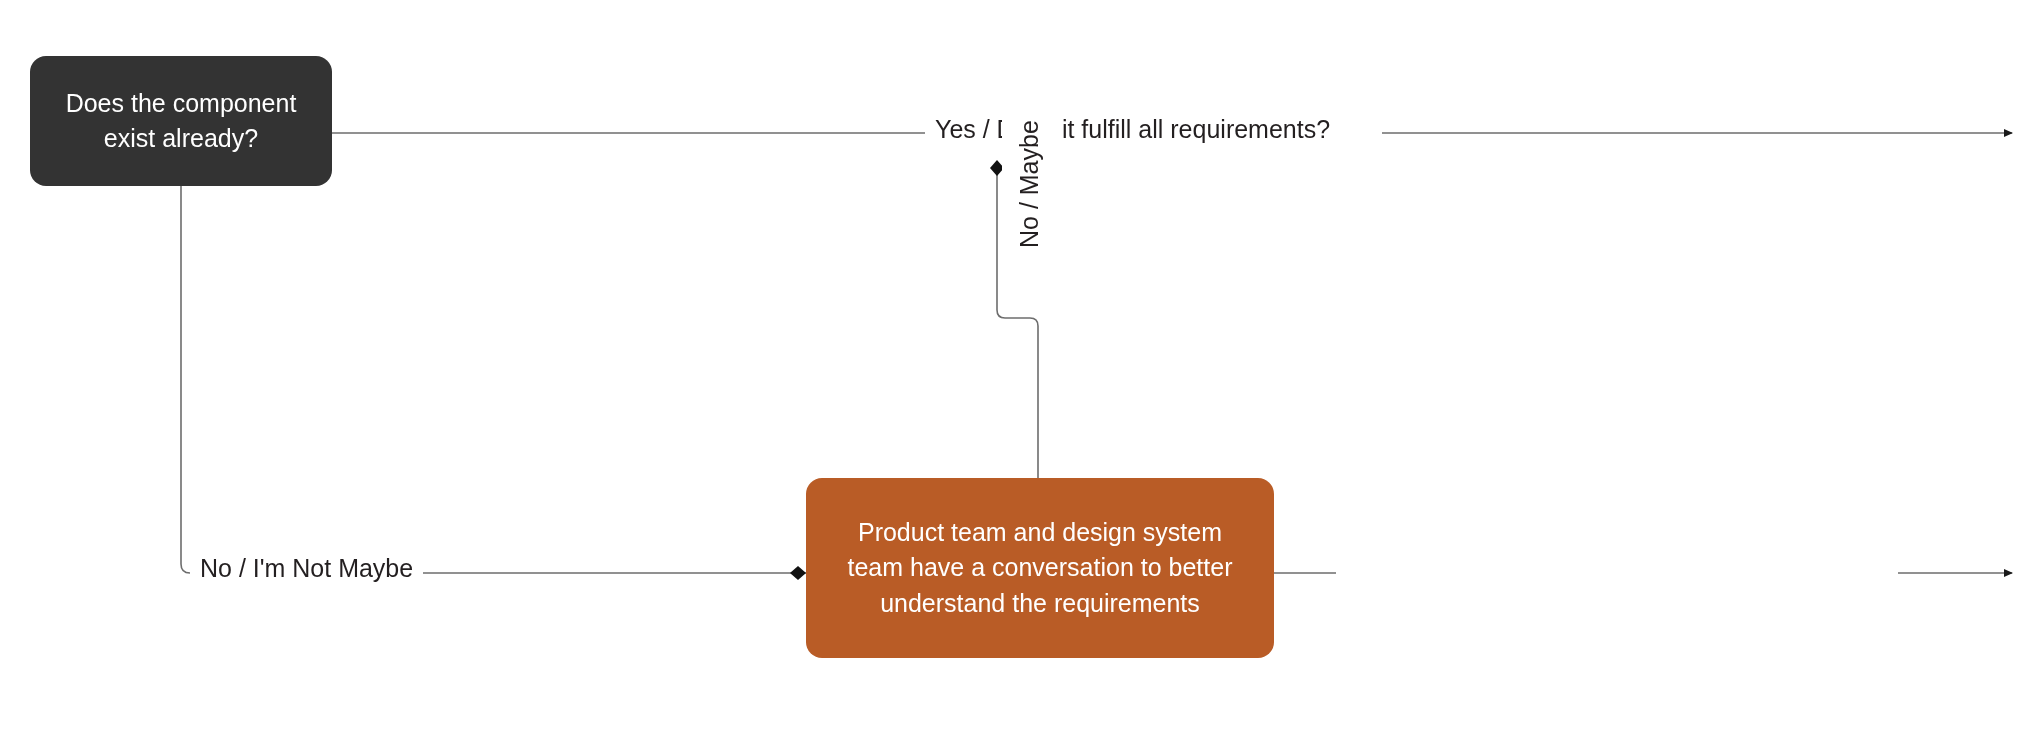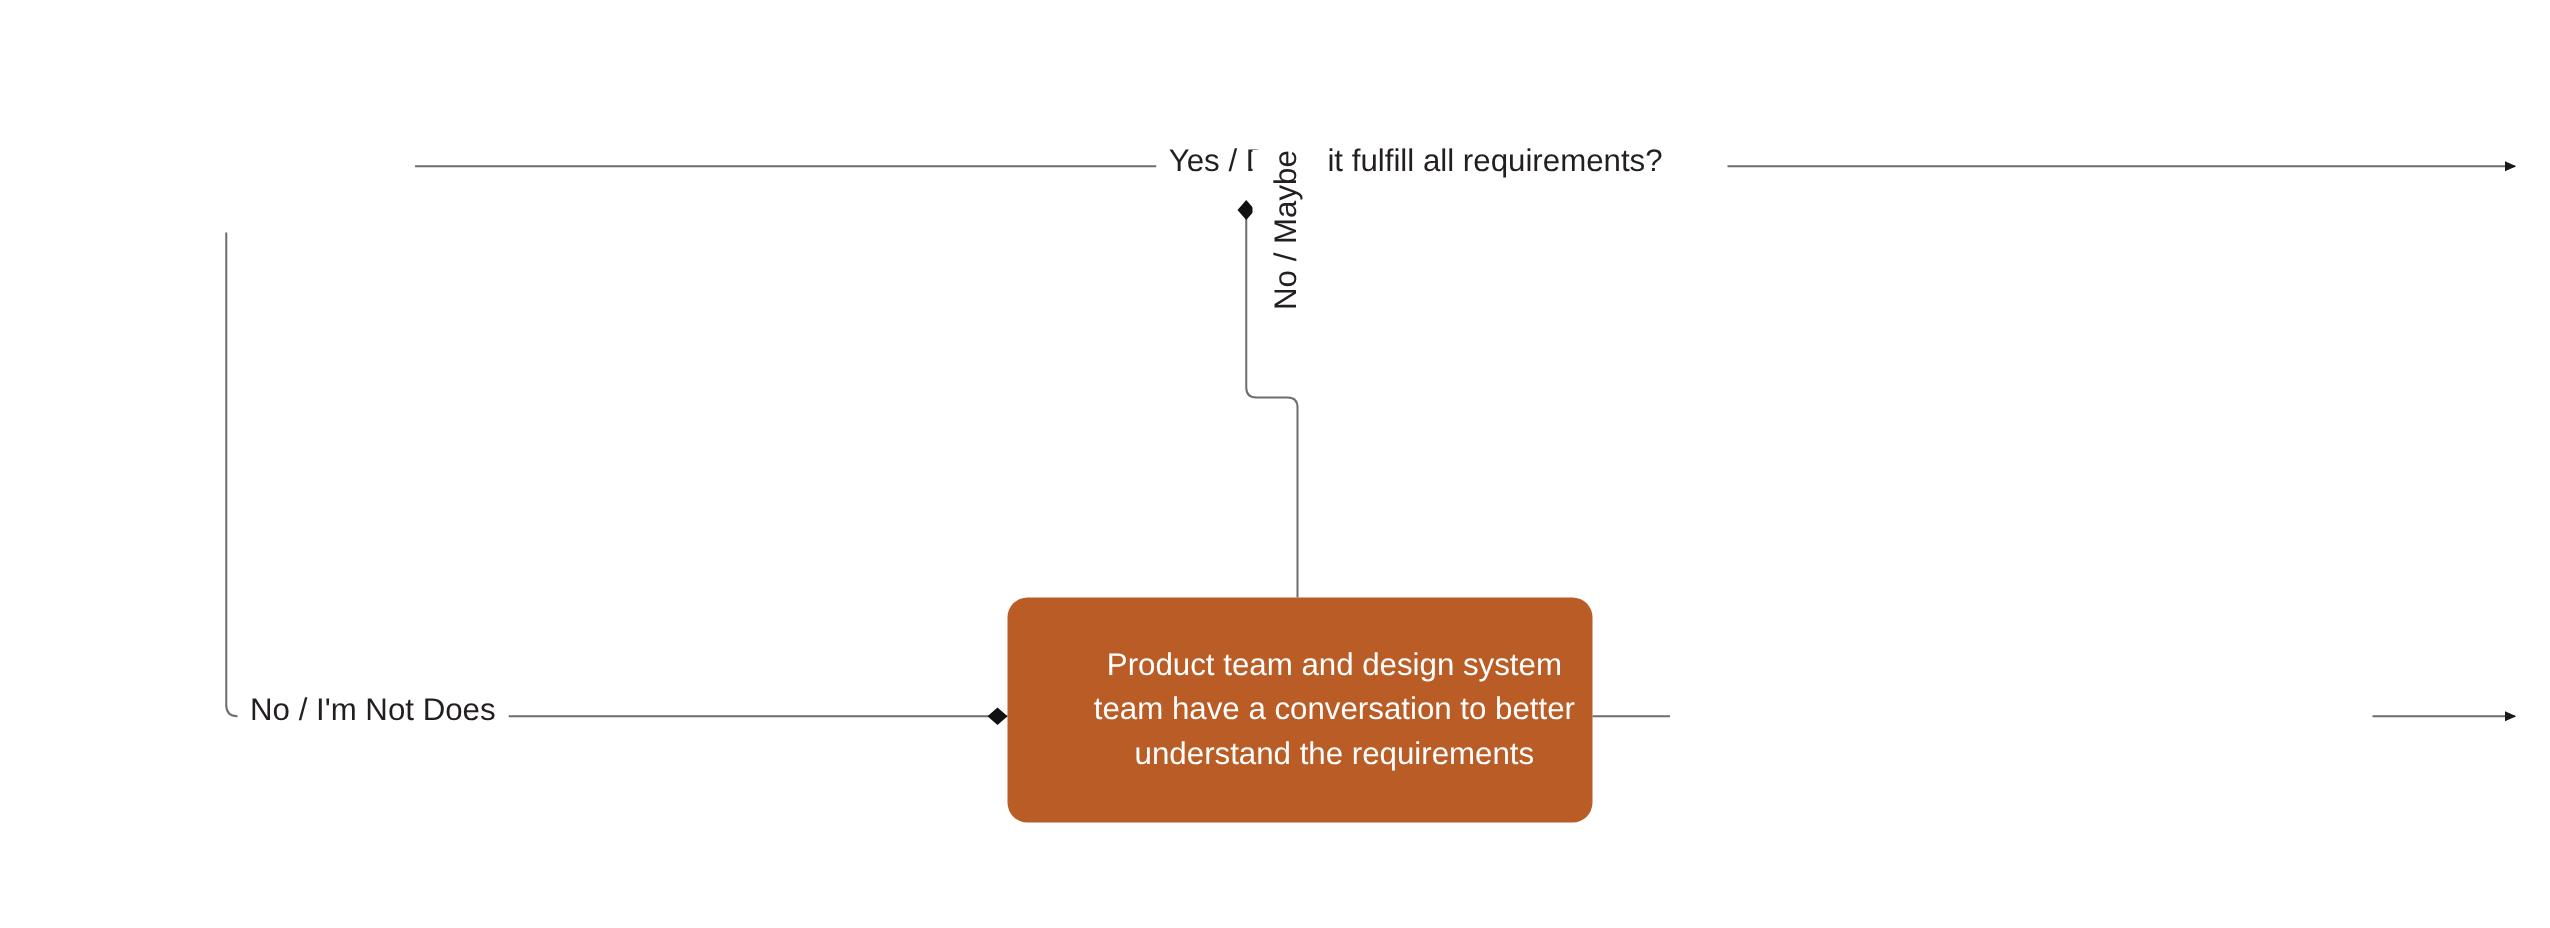--- a/index.html
+++ b/index.html
@@ -48,21 +48,20 @@
     background: #333333;
     font-size: 25px;
   }
   #node-action {
     left: 806px;
     top: 478px;
     width: 468px;
     height: 180px;
     background: #b95c26;
     font-size: 25px;
-    justify-content: flex-end;
   }
   .edge-label {
     position: absolute;
     color: #231f20;
     font-size: 25px;
     line-height: 1.42;
     white-space: pre-line;
     background: #ffffff;
   }
   #label-yes {
@@ -108,27 +107,31 @@
     <path d="M997,170 L997,310 Q997,318 1005,318 L1030,318 Q1038,318 1038,326 L1038,478" fill="none" stroke="#6d6d6d" stroke-width="1.6"></path>
     <path d="M997,160 L1004,168 L997,176 L990,168 z" fill="#111111"></path>
 
     <path d="M181,186 L181,564 Q181,573 190,573 L806,573" fill="none" stroke="#6d6d6d" stroke-width="1.6"></path>
     <path d="M806,573 L798,566 L790,573 L798,580 z" fill="#111111"></path>
 
     <line x1="1274" y1="573" x2="1336" y2="573" stroke="#6d6d6d" stroke-width="1.6"></line>
     <line x1="1898" y1="573" x2="2012" y2="573" stroke="#6d6d6d" stroke-width="1.6" marker-end="url(#arrow-right)"></line>
   </svg>
 
+  <div class="node" id="node-decision">
+    <span class="node-text">Does the component
+exist already?</span>
+  </div>
 
   <div class="node" id="node-action">
     <span class="node-text">Product team and design system
 team have a conversation to better
 understand the requirements</span>
   </div>
 
   <div class="edge-label" id="label-yes">Yes / Does it fulfill all requirements?</div>
 
-  <div class="edge-label" id="label-no-sure">No / I'm Not Does</div>
+  <div class="edge-label" id="label-no-sure">No / I'm Not Maybe</div>
 
   <div class="edge-label" id="label-no-maybe">No / Maybe</div>
 
 
 </div>
 
 </body></html>

